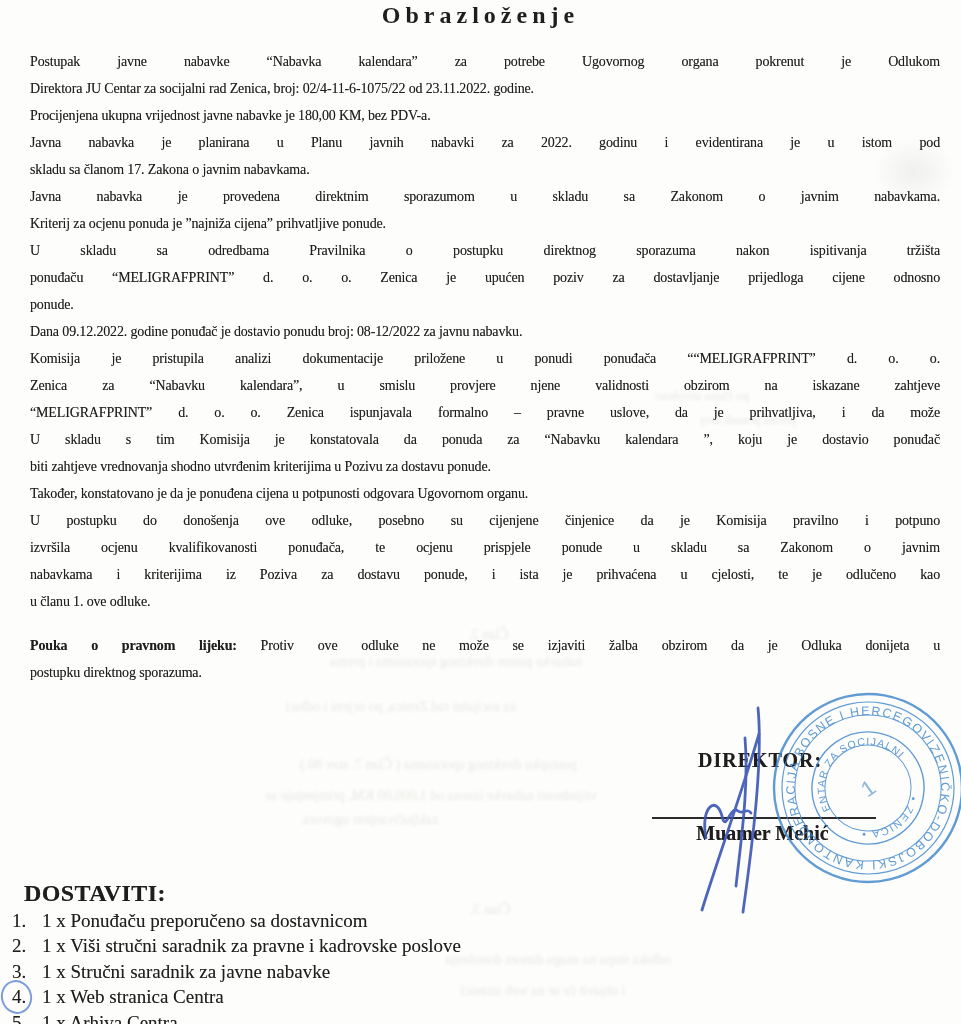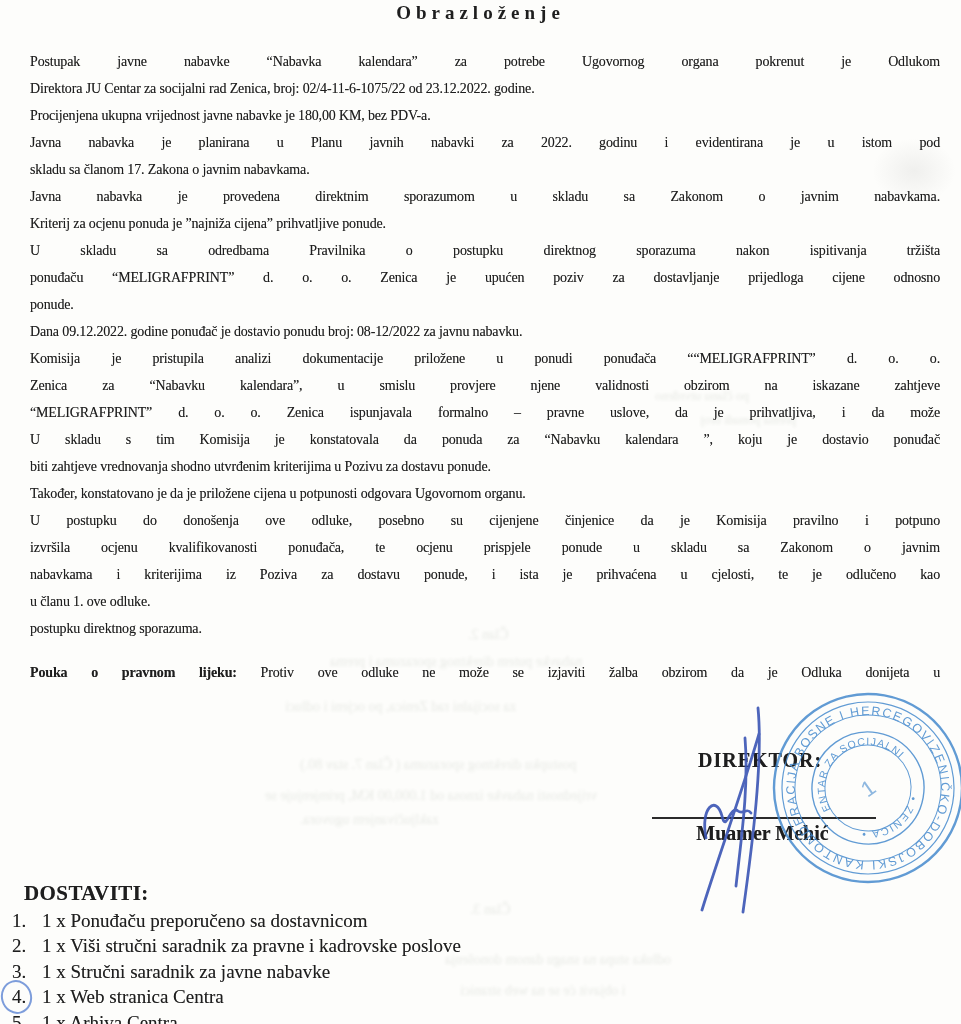--- a/index.html
+++ b/index.html
@@ -1,38 +1,38 @@
 <!DOCTYPE html>
 <html><head>
 <meta charset="utf-8">
 <style>
   html,body{margin:0;padding:0;background:#e8e8e8;}
   .page{position:relative;width:961px;height:1024px;background:#fdfdfb;overflow:hidden;
         font-family:"Liberation Serif","DejaVu Serif",serif;color:#1e1e1e;}
   .title{position:absolute;top:0;left:0;right:0;margin:0;text-align:center;
-         font-size:19px;font-weight:bold;letter-spacing:5px;padding-top:2px;}
+         font-size:24px;font-weight:bold;letter-spacing:5px;padding-top:2px;}
   .body{position:absolute;left:30px;top:48px;width:910px;}
   .bline{font-size:14px;line-height:27px;height:27px;letter-spacing:-0.15px;
          text-shadow:0 0 0.4px rgba(20,20,20,0.45);}
   .bline.just{text-align:justify;text-align-last:justify;}
   .b{font-weight:bold;}
   .u{text-decoration:underline;}
   .bleed span{position:absolute;filter:blur(1.4px);opacity:0.13;color:#55644f;
               white-space:nowrap;font-family:"Liberation Serif",serif;}
   .scan-smudge{position:absolute;left:872px;top:138px;width:84px;height:66px;
                background:radial-gradient(ellipse,rgba(120,120,118,0.10),transparent 70%);}
   .director{position:absolute;left:698px;top:749px;font-weight:bold;font-size:20px;
             letter-spacing:1px;text-shadow:0 0 0.4px rgba(20,20,20,0.5);}
   .sig-line{position:absolute;left:652px;top:817px;width:224px;border-top:2px solid #2b2b2b;}
   .sig-name{position:absolute;left:655px;top:822px;width:215px;text-align:center;
             font-weight:bold;font-size:20px;text-shadow:0 0 0.4px rgba(20,20,20,0.5);}
   .stamp-svg{position:absolute;left:763px;top:683px;opacity:0.82;}
   .sig-svg{position:absolute;left:640px;top:690px;}
   .dost{position:absolute;left:8px;top:882px;width:720px;}
-  .dost-heading{font-weight:bold;font-size:21px;line-height:22px;margin:0 0 4px 16px;
+  .dost-heading{font-weight:bold;font-size:24px;line-height:22px;margin:0 0 4px 16px;
                 letter-spacing:0.4px;text-shadow:0 0 0.4px rgba(20,20,20,0.5);}
   .dost-row{position:relative;display:flex;font-size:19px;height:25.4px;line-height:25.4px;
             text-shadow:0 0 0.4px rgba(20,20,20,0.4);}
   .dost-num{width:34px;flex:0 0 34px;position:relative;padding-left:4px;box-sizing:border-box;}
   .pen-ellipse{position:absolute;left:-7px;top:-4px;width:27px;height:30px;
                border:2px solid rgba(70,115,205,0.7);border-radius:50%;
                transform:rotate(-16deg);}
   .dost-text{flex:1;}
 </style>
 </head>
@@ -52,42 +52,42 @@
       <span style="left: 470px; top: 902px; font-size: 14px; transform: scaleX(-1);">Član 3.</span>
       <span style="left: 445px; top: 952px; font-size: 14px; transform: scaleX(-1);">odluka stupa na snagu danom donošenja</span>
       <span style="left: 460px; top: 983px; font-size: 14px; transform: scaleX(-1);">i objavit će se na web stranici</span>
     </div>
   <div class="scan-smudge"></div>
 
   <h1 class="title">Obrazloženje</h1>
 
   <div class="body" id="body-lines">
       <div class="bline just"><span>Postupak javne nabavke “Nabavka kalendara” za potrebe Ugovornog organa pokrenut je Odlukom</span></div>
-      <div class="bline"><span>Direktora JU Centar za socijalni rad Zenica, broj: 02/4-11-6-1075/22 od 23.12.2022. godine.</span></div>
+      <div class="bline"><span>Direktora JU Centar za socijalni rad Zenica, broj: 02/4-11-6-1075/22 od 23.11.2022. godine.</span></div>
       <div class="bline"><span>Procijenjena ukupna vrijednost javne nabavke je 180,00 KM, bez PDV-a.</span></div>
       <div class="bline just"><span>Javna nabavka je planirana u Planu javnih nabavki za 2022. godinu i evidentirana je u istom pod</span></div>
       <div class="bline"><span>skladu sa članom 17. Zakona o javnim nabavkama.</span></div>
       <div class="bline just"><span>Javna nabavka je provedena direktnim sporazumom u skladu sa Zakonom o javnim nabavkama.</span></div>
       <div class="bline"><span>Kriterij za ocjenu ponuda je ”najniža cijena” prihvatljive ponude.</span></div>
       <div class="bline just"><span>U skladu sa odredbama Pravilnika o postupku direktnog sporazuma nakon ispitivanja tržišta</span></div>
       <div class="bline just"><span>ponuđaču “MELIGRAFPRINT” d. o. o. Zenica je upućen poziv za dostavljanje prijedloga cijene odnosno</span></div>
       <div class="bline"><span>ponude.</span></div>
       <div class="bline"><span>Dana 09.12.2022. godine ponuđač je dostavio ponudu broj: 08-12/2022 za javnu nabavku.</span></div>
       <div class="bline just"><span>Komisija je pristupila analizi dokumentacije priložene u ponudi ponuđača ““MELIGRAFPRINT” d. o. o.</span></div>
       <div class="bline just"><span>Zenica za “Nabavku kalendara”, u smislu provjere njene validnosti obzirom na iskazane zahtjeve</span></div>
       <div class="bline just"><span>“MELIGRAFPRINT” d. o. o. Zenica ispunjavala formalno – pravne uslove, da je prihvatljiva, i da može</span></div>
       <div class="bline just"><span>U skladu s tim Komisija je konstatovala da ponuda za “Nabavku kalendara ”, koju je dostavio ponuđač</span></div>
       <div class="bline"><span>biti zahtjeve vrednovanja shodno utvrđenim kriterijima u Pozivu za dostavu ponude.</span></div>
-      <div class="bline"><span>Također, konstatovano je da je priložene cijena u potpunosti odgovara Ugovornom organu.</span></div>
+      <div class="bline"><span>Također, konstatovano je da je ponuđena cijena u potpunosti odgovara Ugovornom organu.</span></div>
       <div class="bline just"><span>U postupku do donošenja ove odluke, posebno su cijenjene činjenice da je Komisija pravilno i potpuno</span></div>
       <div class="bline just"><span>izvršila ocjenu kvalifikovanosti ponuđača, te ocjenu prispjele ponude u skladu sa Zakonom o javnim</span></div>
       <div class="bline just"><span>nabavkama i kriterijima iz Poziva za dostavu ponude, i ista je prihvaćena u cjelosti, te je odlučeno kao</span></div>
       <div class="bline"><span>u članu 1. ove odluke.</span></div>
+      <div class="bline just" style="margin-top: 17px;"><span class="b">Pouka o pravnom lijeku:</span><span> Protiv ove odluke ne može se izjaviti žalba obzirom da je Odluka donijeta u</span></div>
       <div class="bline"><span>postupku direktnog sporazuma.</span></div>
-      <div class="bline just" style="margin-top: 17px;"><span class="b">Pouka o pravnom lijeku:</span><span> Protiv ove odluke ne može se izjaviti žalba obzirom da je Odluka donijeta u</span></div>
     </div>
 
   <div class="director">DIREKTOR:</div>
   <div class="sig-line"></div>
   <div class="sig-name">Muamer Mehić</div>
 
   <svg class="stamp-svg" width="210" height="210" viewBox="-105 -105 210 210">
     <g transform="rotate(-35)" fill="none" stroke="#3f86cc">
       <circle r="94" stroke-width="2.4"></circle>
       <circle r="86" stroke-width="1.2"></circle>

